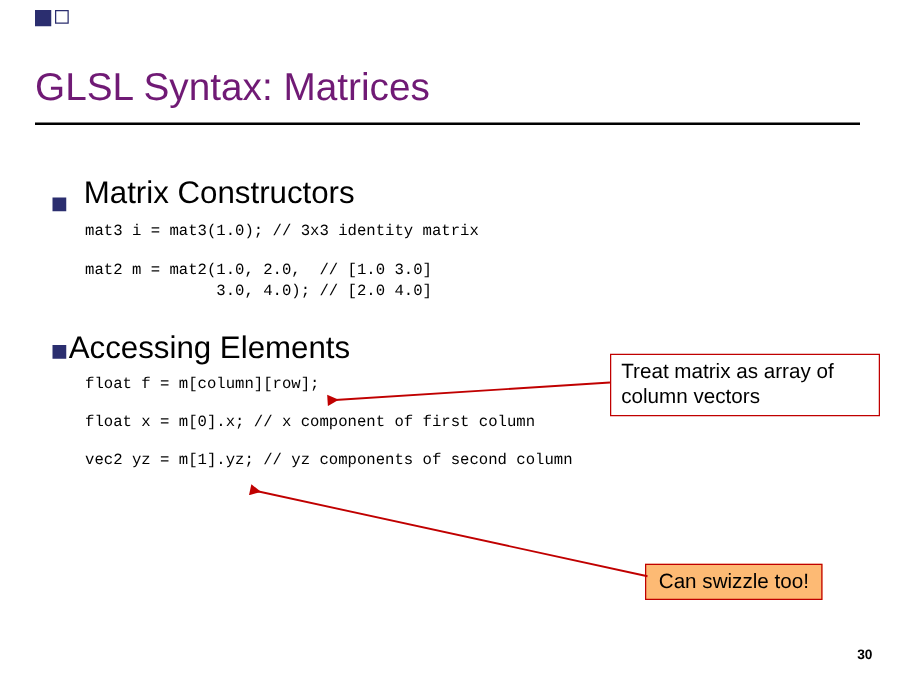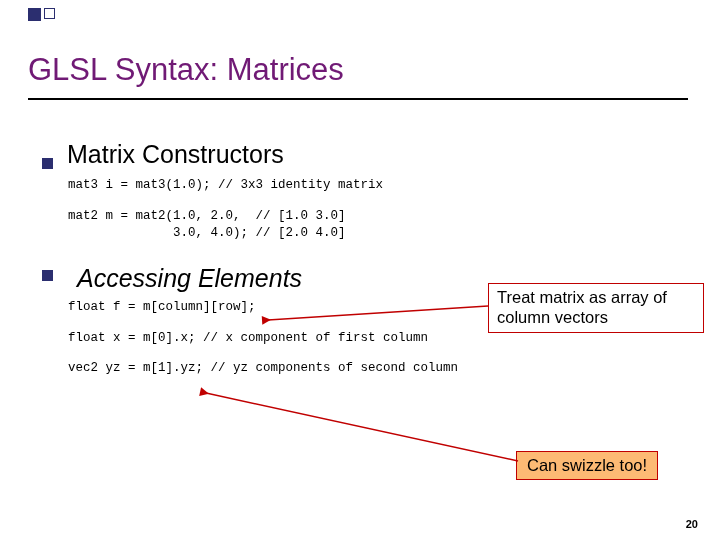--- a/index.html
+++ b/index.html
@@ -73,23 +73,22 @@
     font-family: "Courier New", monospace;
     font-size: 12.5px;
     color: #000;
     margin-left: 26px;
     line-height: 1.35;
     white-space: pre;
   }
   .section2 {
     margin-top: 22px;
     display: flex;
-    align-items: flex-start;
-    gap: 24px;
-    font-style: italic;
+    align-items: center;
+    gap: 2px;
   }
   .callout1 {
     position: absolute;
     top: 283px;
     left: 488px;
     width: 216px;
     border: 1.5px solid #c00000;
     padding: 4px 8px;
     font-size: 16.5px;
     line-height: 1.2;
@@ -161,13 +160,13 @@
 
 <svg class="arrow-svg" style="top:385px;left:198px" width="330" height="80">
   <defs>
     <marker id="ah2" markerWidth="8" markerHeight="8" refX="2" refY="3" orient="auto">
       <path d="M6,0 L0,3 L6,6 Z" fill="#c00000"></path>
     </marker>
   </defs>
   <line x1="320" y1="76" x2="8" y2="8" stroke="#c00000" stroke-width="1.5" marker-end="url(#ah2)"></line>
 </svg>
 
-<div class="page-num">20</div>
+<div class="page-num">30</div>
 
 </body></html>

